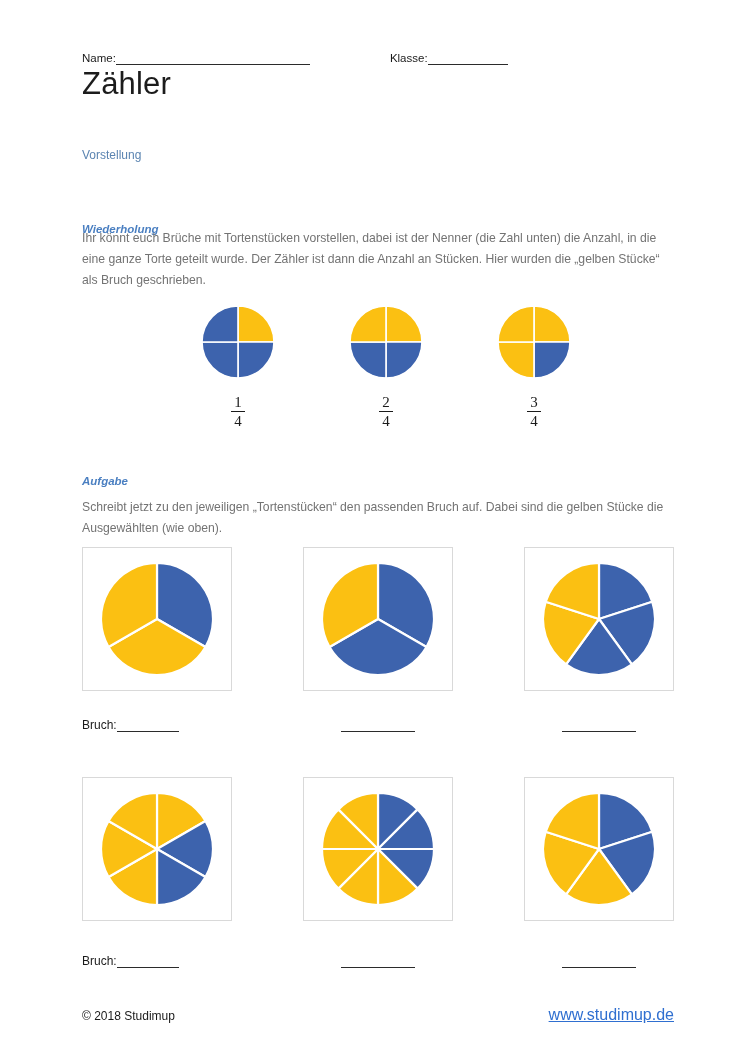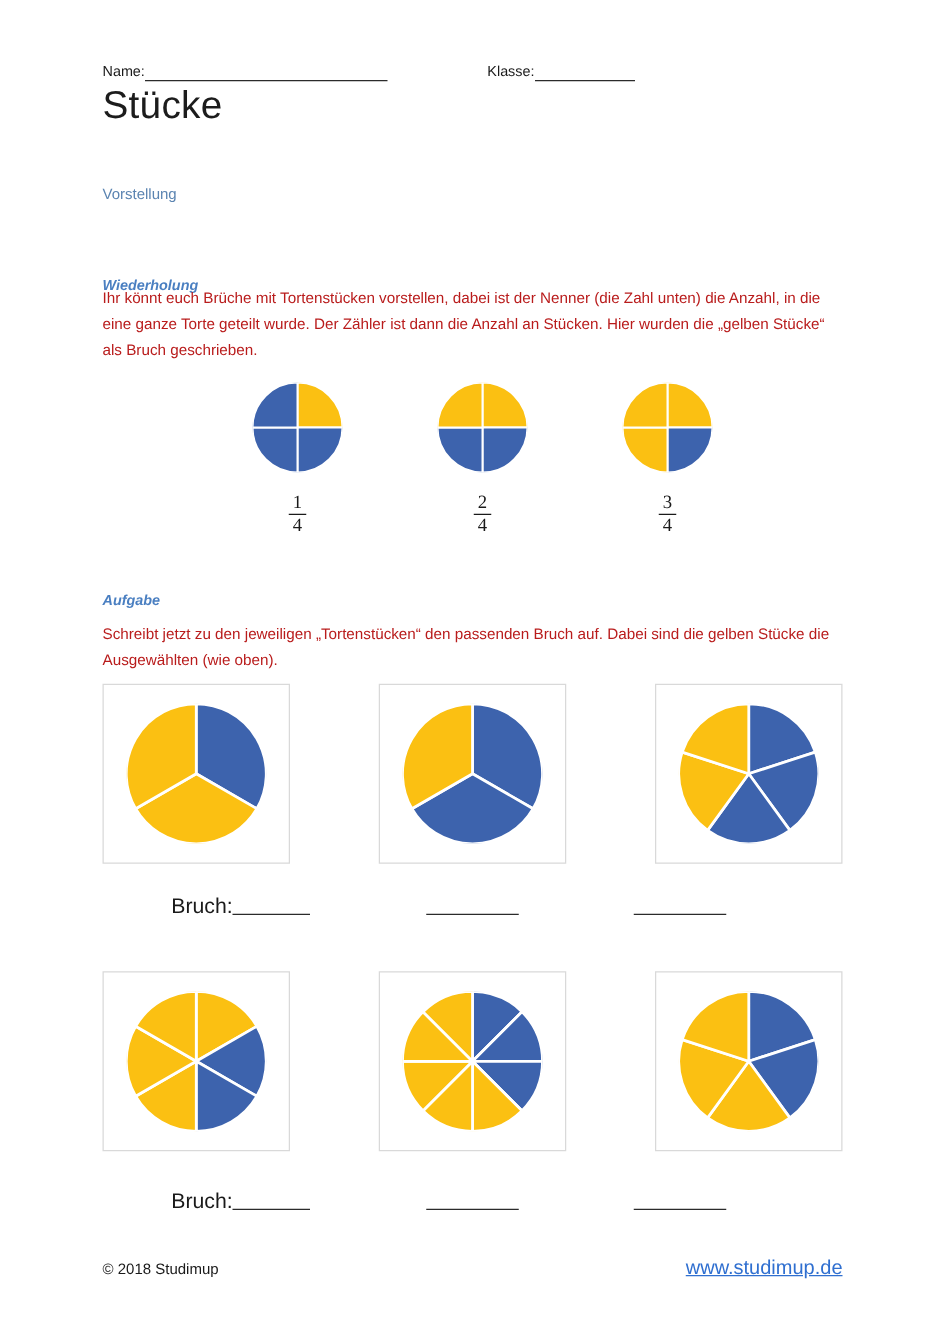--- a/index.html
+++ b/index.html
@@ -77,21 +77,21 @@
   }
   .sub-title.wiederholung { top: 201px; margin-top: 20px; }
   .sub-title.aufgabe { top: 473px; }
 
   .para {
     position: absolute;
     left: 82px;
     width: 592px;
     font-size: 12.2px;
     line-height: 21px;
-    color: #b91c1c;
+    color: #737373;
   }
   .para.intro { top: 228px; }
   .para.task { top: 497px; }
 
   
   .example-row {
     position: absolute;
     left: 196px;
     top: 306px;
     width: 380px;
@@ -149,22 +149,22 @@
     justify-content: center;
     background: #ffffff;
   }
 
   
   .ans-row {
     position: absolute;
     left: 82px;
     width: 592px;
     display: flex;
-    justify-content: center;
-    font-size: 17px;
+    justify-content: space-between;
+    font-size: 12px;
     color: #1a1a1a;
     gap: 16px;
   }
   .ans-row.row1 { top: 718px; }
   .ans-row.row2 { top: 954px; }
   .ans-cell {
     width: 150px;
     display: flex;
     align-items: flex-end;
     justify-content: flex-start;
@@ -207,21 +207,21 @@
       <span class="id-label">Name:</span>
       <span class="id-line name"></span>
     </div>
     <div class="id-spacer"></div>
     <div class="id-field">
       <span class="id-label">Klasse:</span>
       <span class="id-line klasse"></span>
     </div>
   </div>
 
-  <div class="doc-title">Stücke</div>
+  <div class="doc-title">Zähler</div>
   <div class="section-title">Vorstellung</div>
   <div class="sub-title wiederholung">Wiederholung</div>
   <div class="para intro">Ihr könnt euch Brüche mit Tortenstücken vorstellen, dabei ist der Nenner (die Zahl unten) die Anzahl, in die eine ganze Torte geteilt wurde. Der Zähler ist dann die Anzahl an Stücken. Hier wurden die „gelben Stücke“ als Bruch geschrieben.</div>
 
   <div class="example-row">
     <div class="example-item">
       <div class="pie small">
           <svg width="72" height="72" viewBox="0 0 72 72" style="display: block;">
             <path d="M 36 36 L 36 0 A 36 36 0 0 1 72 36 Z" fill="#FBC012" stroke="#ffffff" stroke-width="1.6" stroke-linejoin="round"></path>
             <path d="M 36 36 L 72 36 A 36 36 0 0 1 36 72 Z" fill="#3D63AD" stroke="#ffffff" stroke-width="1.6" stroke-linejoin="round"></path>

